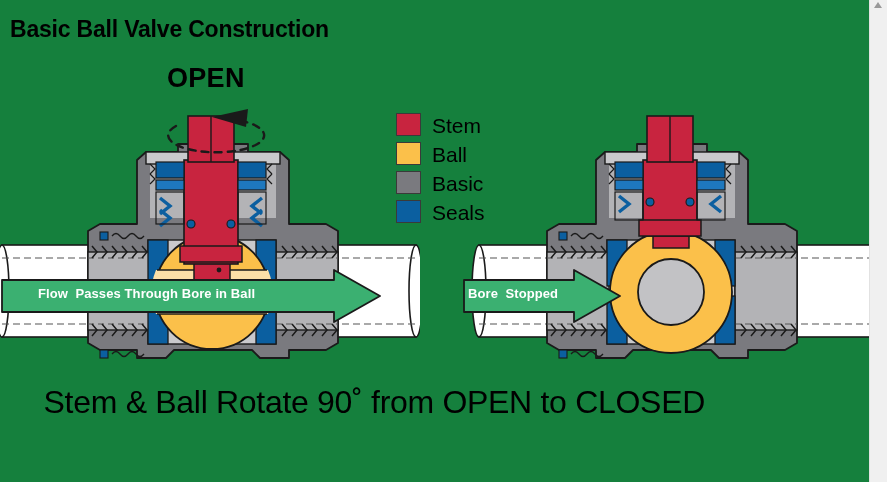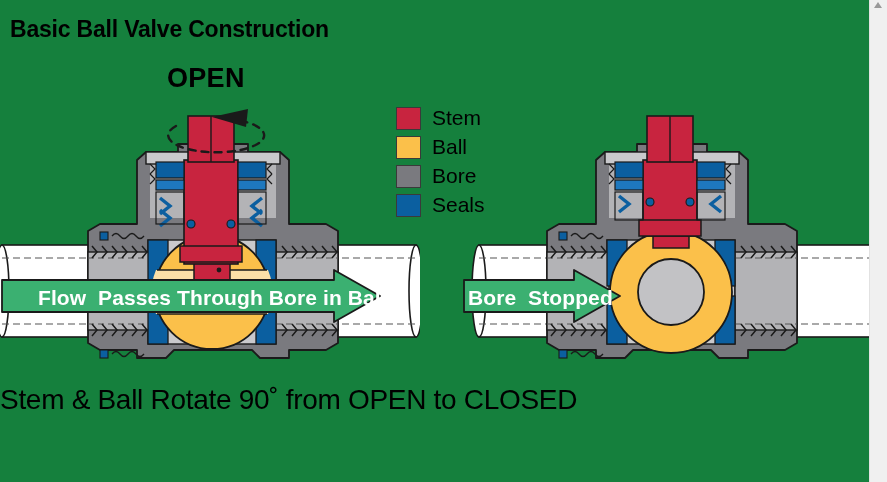--- a/index.html
+++ b/index.html
@@ -48,21 +48,21 @@
 
   
   #legend {
     position: absolute;
     left: 396px;
     top: 107px;
     width: 120px;
   }
   .legend-row {
     display: flex;
-    align-items: flex-start;
+    align-items: flex-end;
     height: 29px;
   }
   .legend-swatch {
     width: 25px;
     height: 23px;
     border: 1.6px solid #3a3a3a;
     box-sizing: border-box;
     flex: 0 0 auto;
   }
   .legend-label {
@@ -71,30 +71,30 @@
     line-height: 21px;
     white-space: nowrap;
   }
 
   
   .caption {
     position: absolute;
     left: 0;
     top: 384px;
     width: 705px;
-    text-align: left;
-    font-size: 28px;
+    text-align: right;
+    font-size: 32px;
     letter-spacing: -0.3px;
     white-space: nowrap;
   }
 
   
   .flow-text {
     position: absolute;
-    font-size: 21px;
+    font-size: 13px;
     font-weight: bold;
     color: #ffffff;
     white-space: pre;
     letter-spacing: 0.1px;
     text-align: right;
   }
   #flow-text-open   { left: 38px;  top: 286px; }
   #flow-text-closed { left: 468px; top: 286px; }
 
   
@@ -337,21 +337,21 @@
     <div class="legend-row">
       <span class="legend-swatch" style="background-color: rgb(200, 36, 63);"></span>
       <span class="legend-label">Stem</span>
     </div>
     <div class="legend-row">
       <span class="legend-swatch" style="background-color: rgb(251, 192, 74);"></span>
       <span class="legend-label">Ball</span>
     </div>
     <div class="legend-row">
       <span class="legend-swatch" style="background-color: rgb(122, 122, 127);"></span>
-      <span class="legend-label">Bore</span>
+      <span class="legend-label">Basic</span>
     </div>
     <div class="legend-row">
       <span class="legend-swatch" style="background-color: rgb(11, 95, 160);"></span>
       <span class="legend-label">Seals</span>
     </div>
   </div>
 
   <div class="caption">Stem &amp; Ball Rotate 90˚ from OPEN to CLOSED</div>
 
   <div id="scrollbar">

